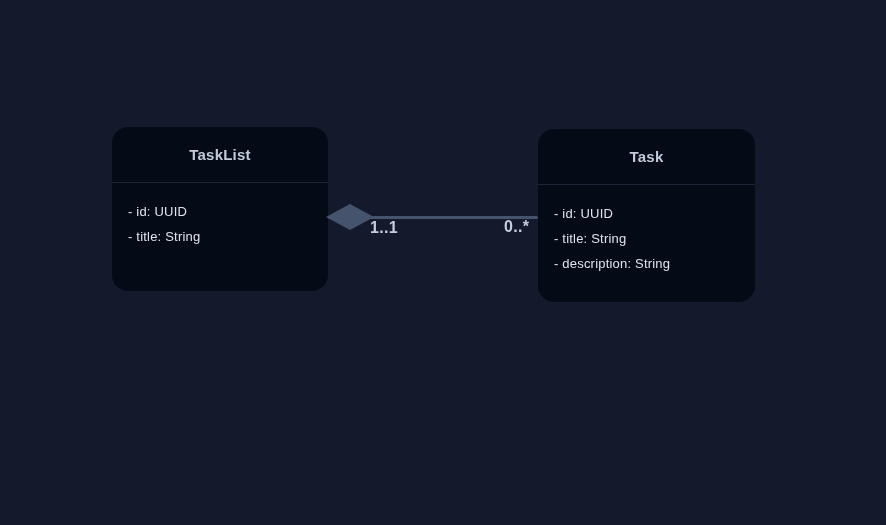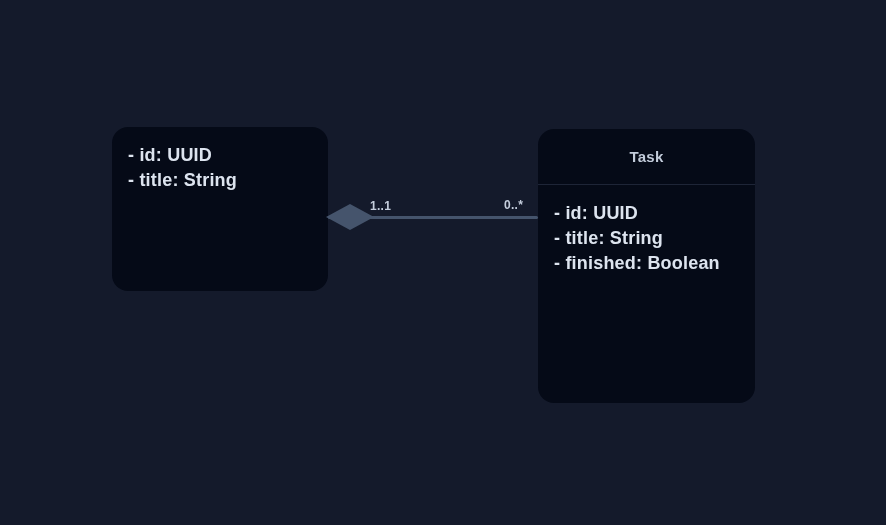--- a/index.html
+++ b/index.html
@@ -38,69 +38,73 @@
     font-size: 15px;
     font-weight: 700;
     letter-spacing: 0.2px;
   }
   .class-body { padding: 16px; }
   .attr-row {
     height: 25px;
     display: flex;
     align-items: center;
     color: var(--attr-text);
-    font-size: 18px;
-    font-weight: 700;
+    font-size: 13px;
+    font-weight: 400;
     letter-spacing: 0.2px;
     white-space: pre;
   }
 
   #tasklist-box { left: 112px; top: 127px; width: 216px; height: 164px; }
-  #task-box     { left: 538px; top: 129px; width: 217px; height: 274px; }
+  #task-box     { left: 538px; top: 129px; width: 217px; height: 173px; }
 
   .connector-line {
     position: absolute;
     left: 328px; top: 216px;
     width: 210px; height: 3px;
     background: var(--connector);
     border-radius: 2px;
   }
   .diamond-svg { position: absolute; left: 326px; top: 203px; }
   .diamond-svg polygon { fill: var(--connector); }
 
   .mult-label {
     position: absolute;
     color: var(--label-text);
-    font-size: 12px;
+    font-size: 16px;
     font-weight: 700;
     letter-spacing: 0.3px;
+    margin-top: 20px;
   }
   #mult-from { left: 370px; top: 199px; }
   #mult-to   { left: 504px; top: 198px; }
 </style>
 </head>
 <body>
 
 <div class="stage">
 
   <div class="class-box" id="tasklist-box">
+    <div class="class-header">
+      <span class="class-title">TaskList</span>
+    </div>
     <div class="class-body">
       <div class="attr-row">- id: UUID</div>
       <div class="attr-row">- title: String</div>
     </div>
   </div>
 
   <div class="class-box" id="task-box">
     <div class="class-header">
       <span class="class-title">Task</span>
     </div>
     <div class="class-body">
       <div class="attr-row">- id: UUID</div>
       <div class="attr-row">- title: String</div>
-      <div class="attr-row">- finished: Boolean</div>
+      <div class="attr-row">- description: String</div>
     </div>
   </div>
 
   <div class="connector-line"></div>
   <svg class="diamond-svg" width="48" height="28" viewBox="0 0 48 28">
     <polygon points="0,14 24,1 48,14 24,27"></polygon>
   </svg>
   <div class="mult-label" id="mult-from">1..1</div>
   <div class="mult-label" id="mult-to">0..*</div>
 

